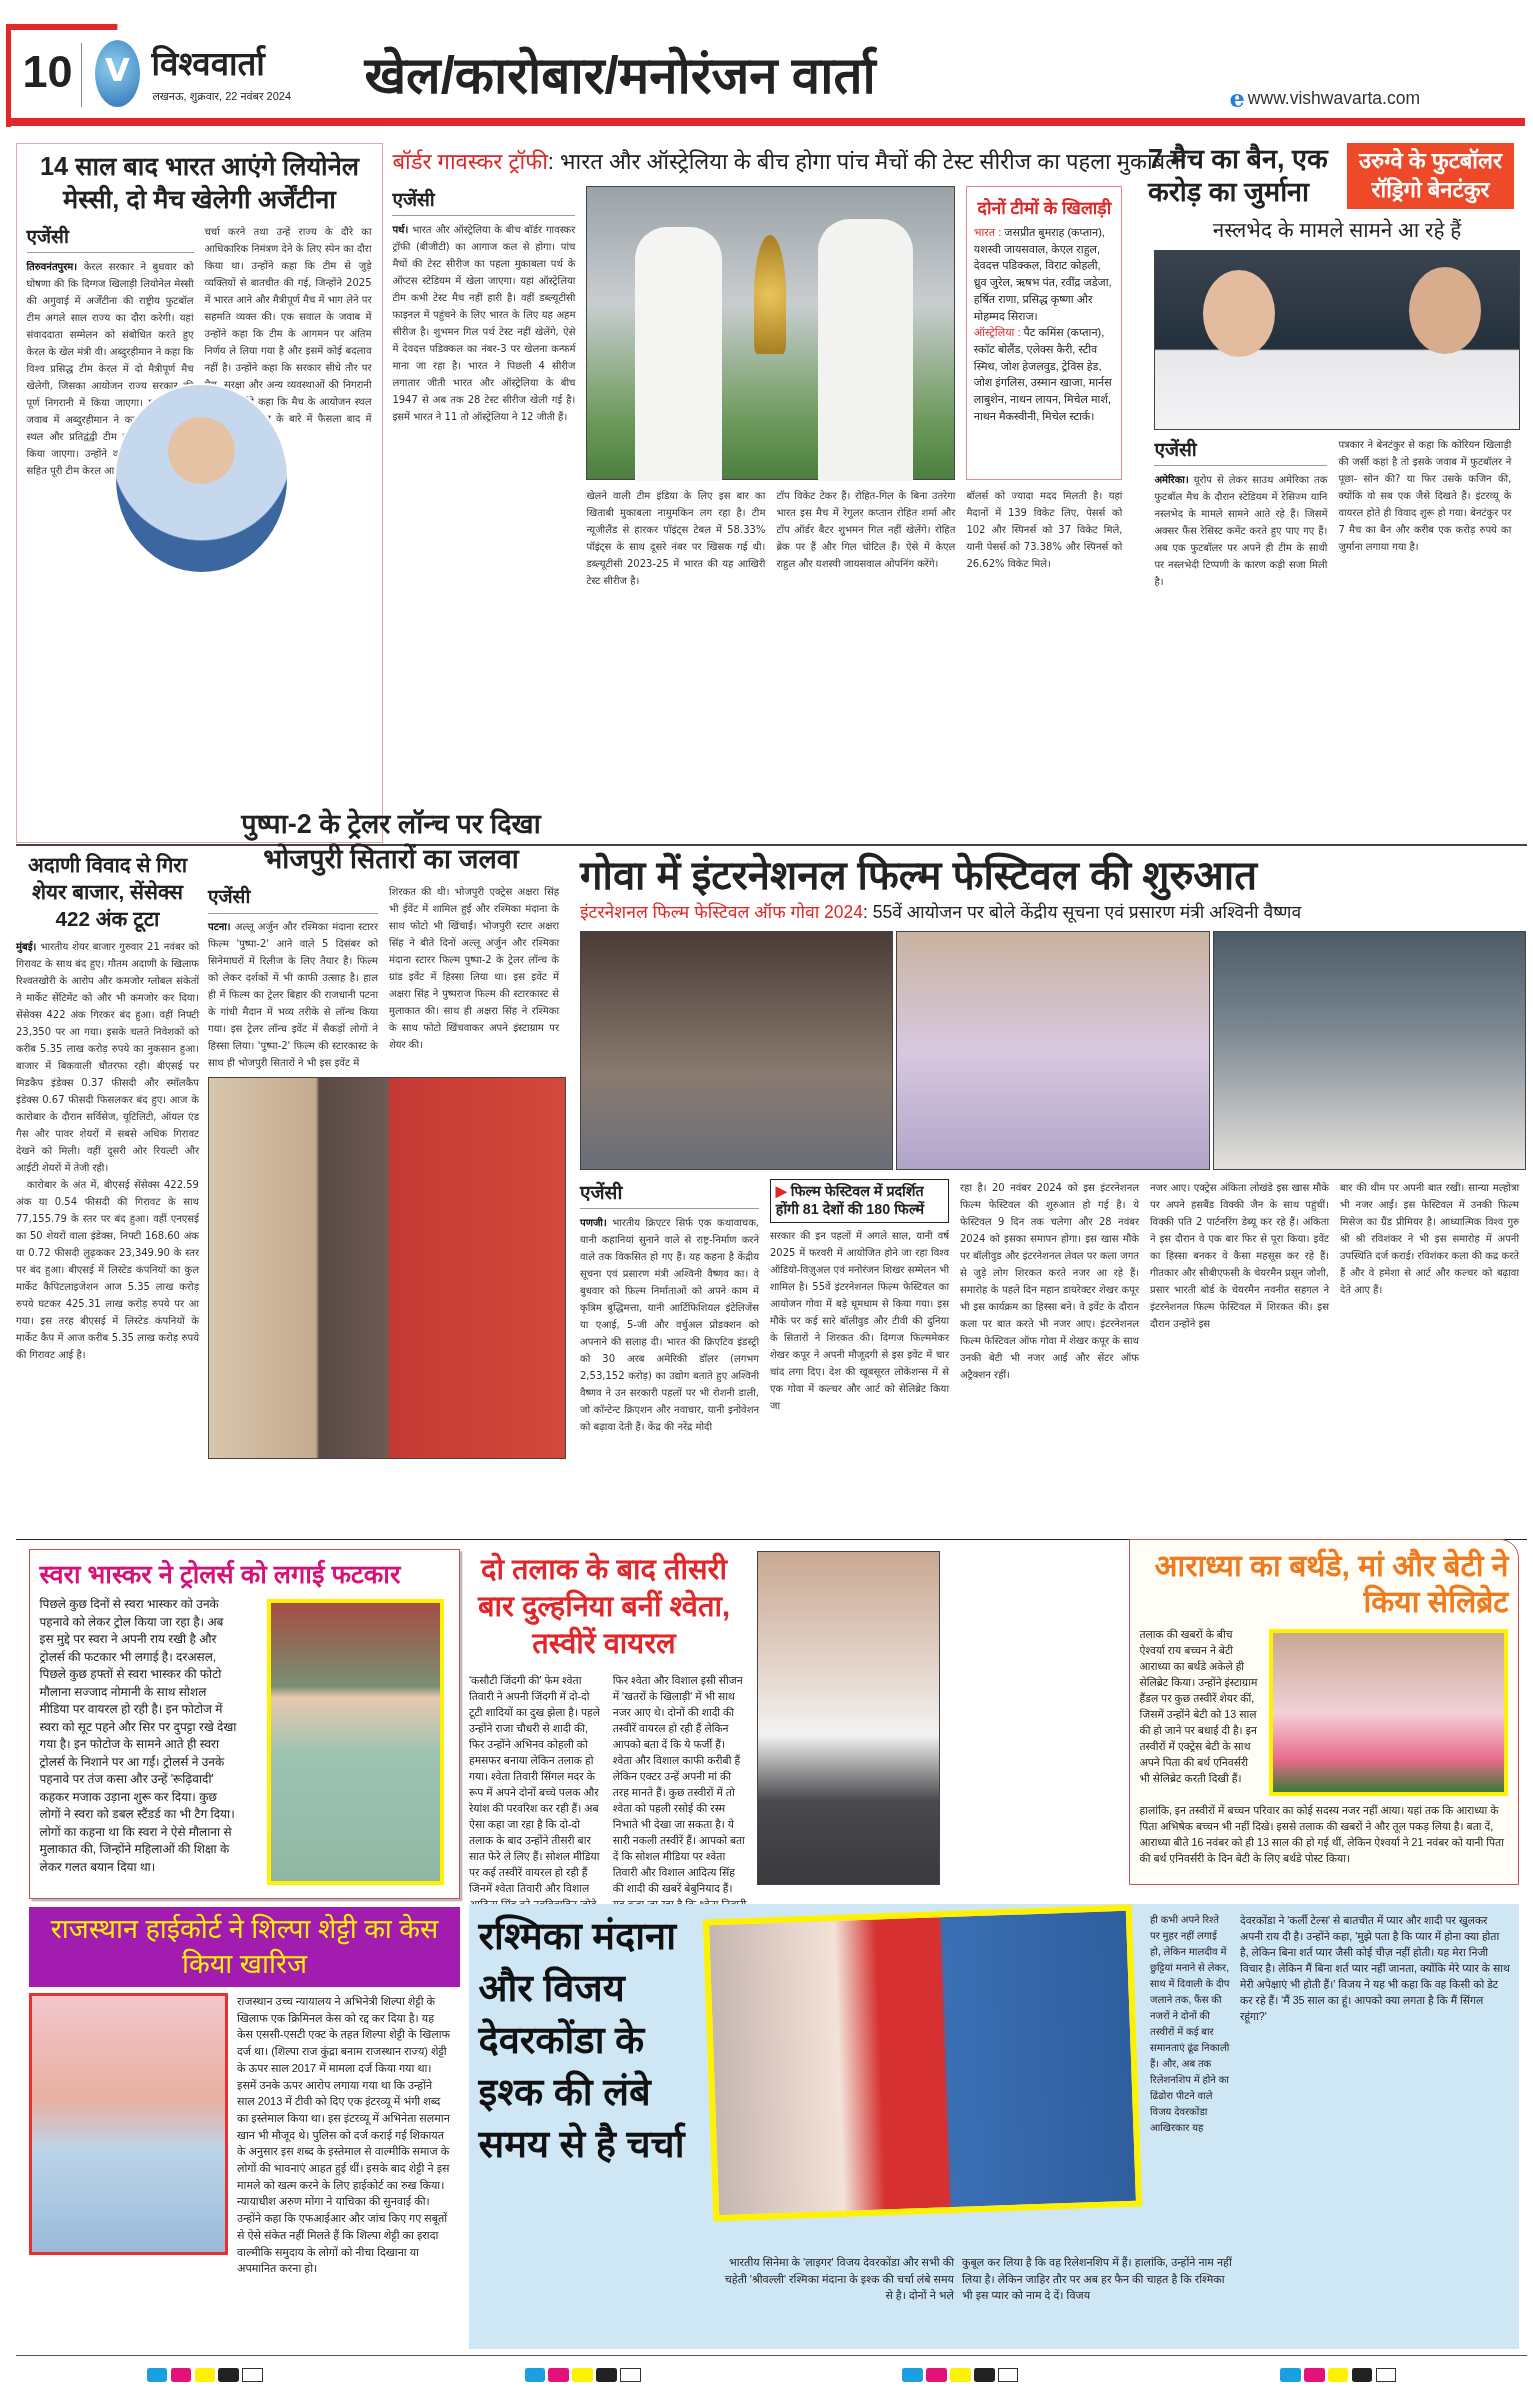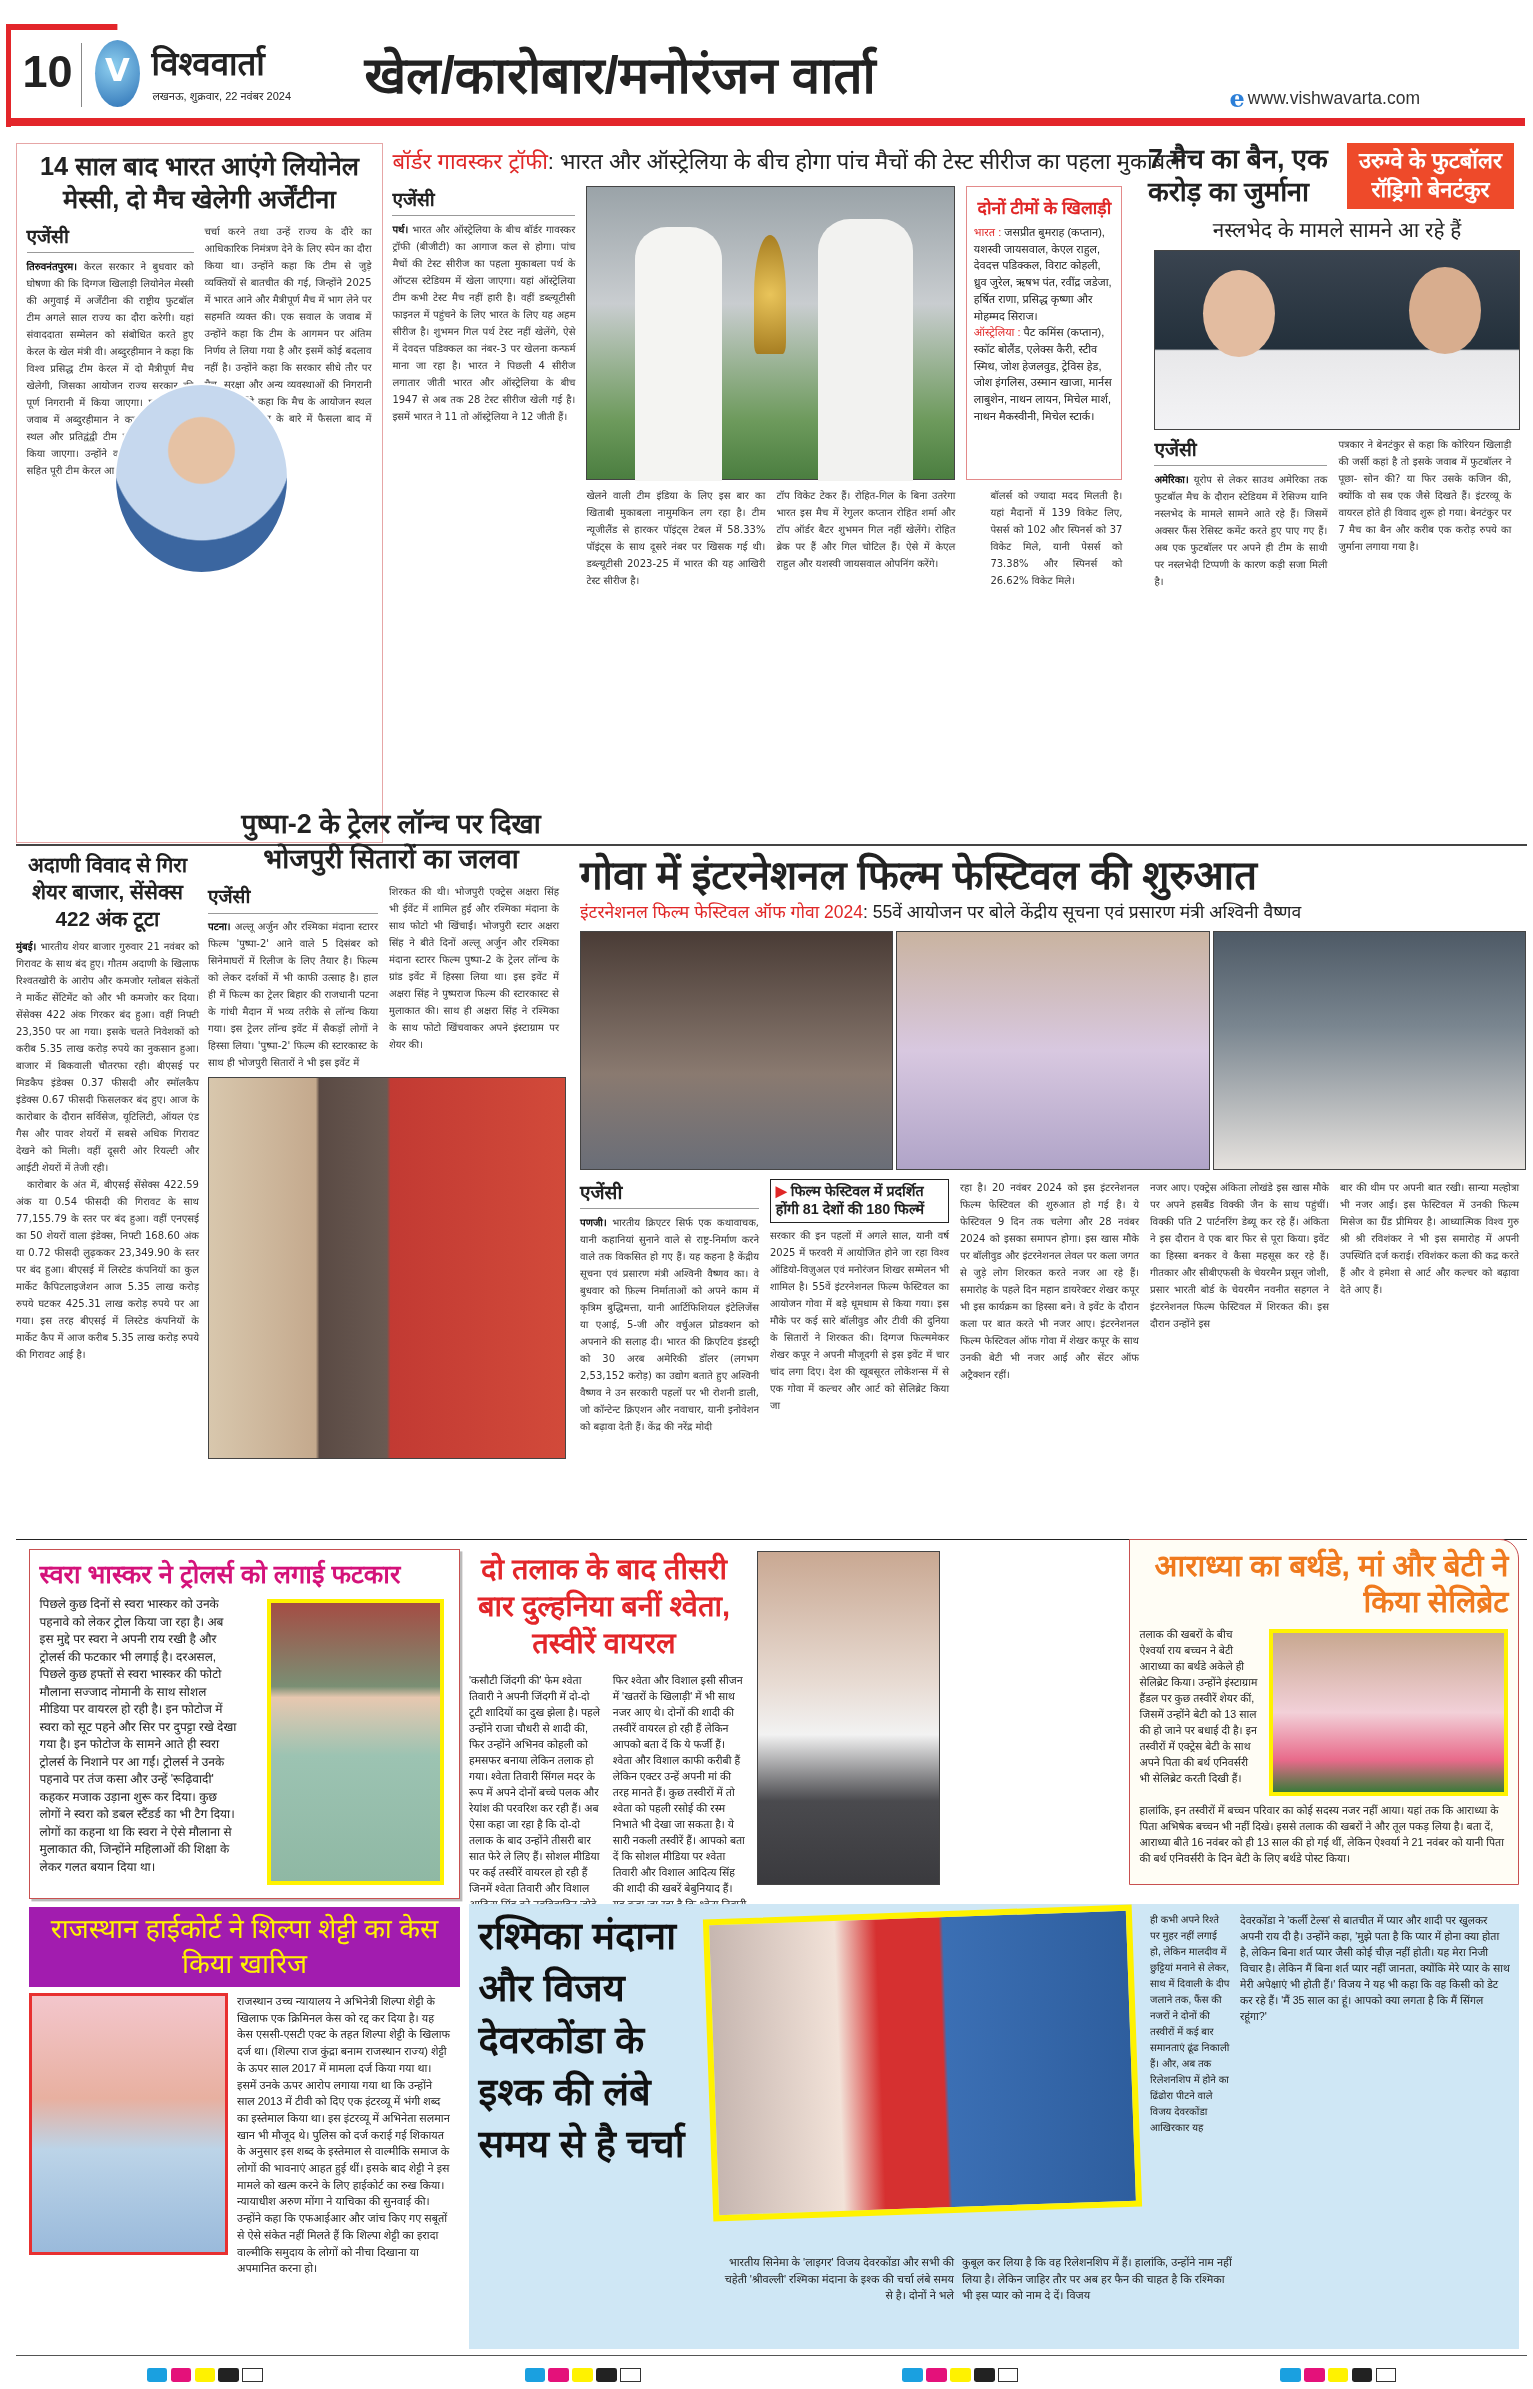--- a/index.html
+++ b/index.html
@@ -69,21 +69,21 @@
     <div style="width:156px;">
       <div style="border:1.6px solid #e38a8a;padding:8px 6.4px;height:294px;">
         <div class="cond red" style="font-size:17.5px;font-weight:bold;text-align:center;margin-bottom:4.8px;">दोनों टीमों के खिलाड़ी</div>
         <div class="cond" style="font-size:11px;line-height:16.7px;">
           <span class="red">भारत :</span>
           <span>जसप्रीत बुमराह (कप्तान), यशस्वी जायसवाल, केएल राहुल, देवदत्त पडिक्कल, विराट कोहली, ध्रुव जुरेल, ऋषभ पंत, रवींद्र जडेजा, हर्षित राणा, प्रसिद्ध कृष्णा और मोहम्मद सिराज।</span><br>
           <span class="red">ऑस्ट्रेलिया :</span>
           <span>पैट कमिंस (कप्तान), स्कॉट बोलैंड, एलेक्स कैरी, स्टीव स्मिथ, जोश हेजलवुड, ट्रेविस हेड, जोश इंगलिस, उस्मान खाजा, मार्नस लाबुशेन, नाथन लायन, मिचेल मार्श, नाथन मैकस्वीनी, मिचेल स्टार्क।</span>
         </div>
       </div>
-      <div class="body-text" style="margin-top:6.4px;margin-left:24px;">बॉलर्स को ज्यादा मदद मिलती है। यहां मैदानों में 139 विकेट लिए, पेसर्स को 102 और स्पिनर्स को 37 विकेट मिले, यानी पेसर्स को 73.38% और स्पिनर्स को 26.62% विकेट मिले।</div>
+      <div class="body-text" style="margin-top:6.4px;">बॉलर्स को ज्यादा मदद मिलती है। यहां मैदानों में 139 विकेट लिए, पेसर्स को 102 और स्पिनर्स को 37 विकेट मिले, यानी पेसर्स को 73.38% और स्पिनर्स को 26.62% विकेट मिले।</div>
     </div>
   </div>
 </div>
 
 <div class="abs" style="left:1148px;top:143px;width:378px;height:700px;">
   <div style="display:flex;gap:8px;">
     <h1 class="cond" style="width:191px;font-size:27px;line-height:33px;font-weight:bold;color:#222;">7 मैच का बैन, एक करोड़ का जुर्माना</h1>
     <div class="cond" style="width:167px;background:#ee4a2a;color:#fff;font-size:22px;line-height:29px;text-align:center;padding:3.2px 4.8px;font-weight:bold;">उरुग्वे के फुटबॉलर रॉड्रिगो बेनटंकुर</div>
   </div>
   <div class="cond" style="font-size:20.7px;text-align:center;margin:6.4px 0;">नस्लभेद के मामले सामने आ रहे हैं</div>

